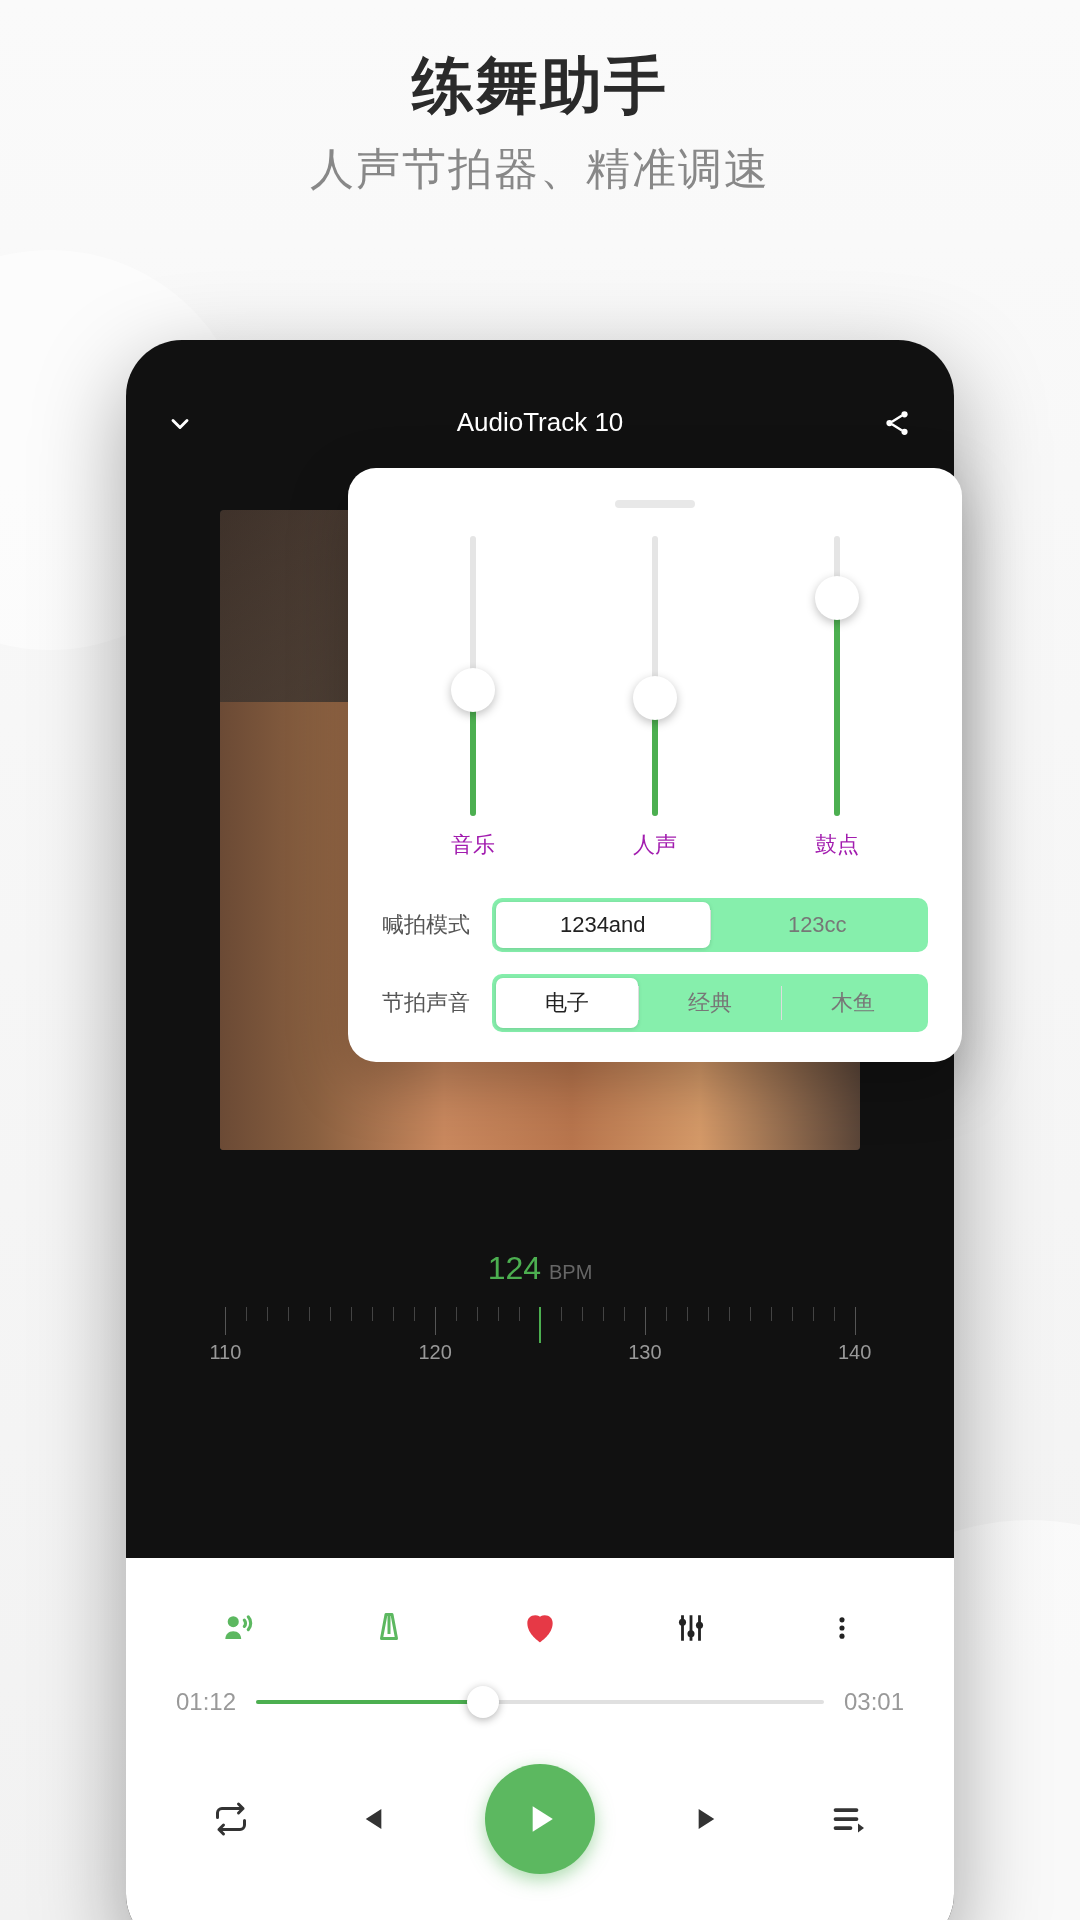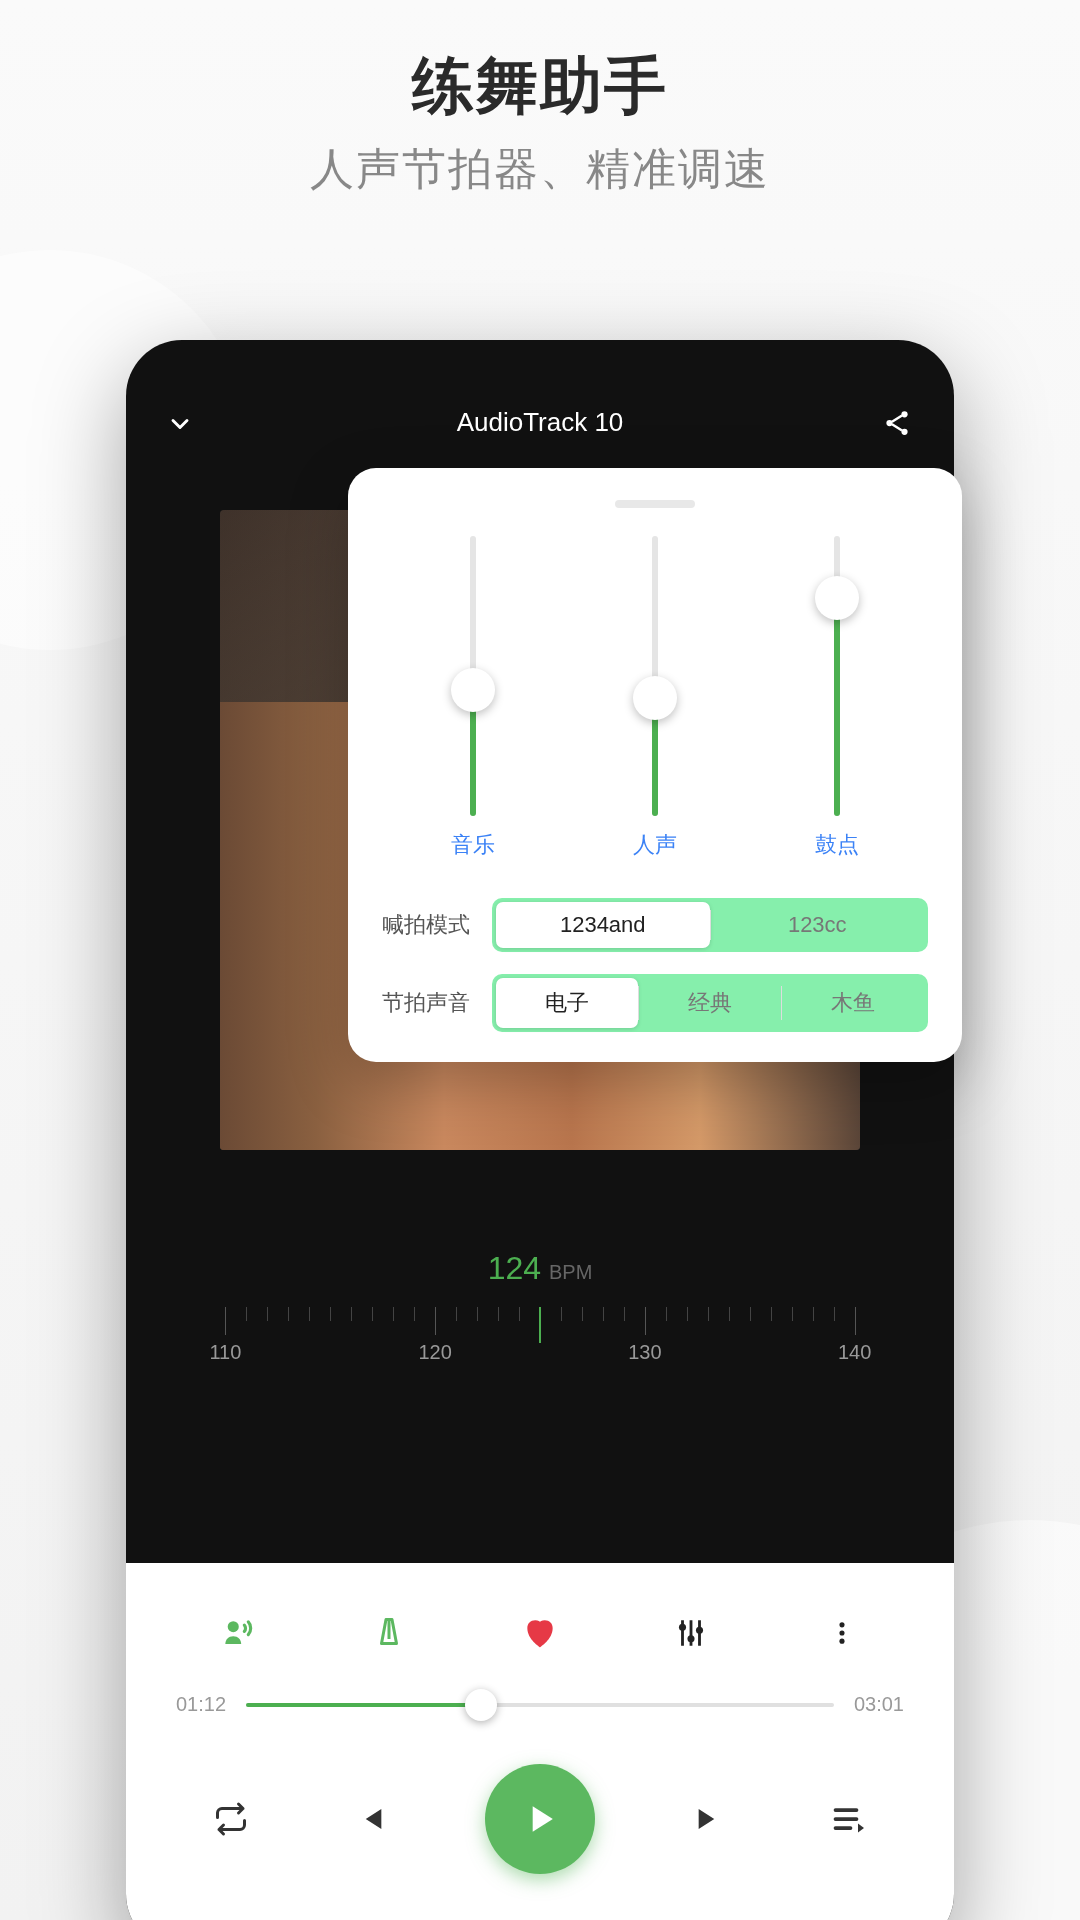--- a/index.html
+++ b/index.html
@@ -23,36 +23,36 @@
 .bpm-unit{color:#666;font-size:20px;margin-left:8px}
 .ruler{margin-top:20px;height:70px;position:relative;color:#888}
 .ruler .major{position:absolute;top:0;width:1px;height:28px;background:#555}
 .ruler .minor{position:absolute;top:0;width:1px;height:14px;background:#444}
 .ruler .lbl{position:absolute;top:34px;font-size:20px;color:#999;transform:translateX(-50%)}
 .ruler .ptr{position:absolute;left:50%;top:0;width:2px;height:36px;background:#4caf50;transform:translateX(-50%)}
 .bottom{position:absolute;bottom:0;left:0;right:0;background:#fff;border-radius:0;padding:30px 36px 60px}
 .icon-row{display:flex;justify-content:space-around;align-items:center;padding:18px 0 32px}
 .icon-row .ic{width:44px;height:44px;display:flex;align-items:center;justify-content:center}
 .progress{display:flex;align-items:center;gap:20px;padding:6px 14px 32px}
-.progress .t{font-size:20px;color:#999}
+.progress .t{font-size:24px;color:#999}
 .progress .bar{flex:1;height:4px;background:#e0e0e0;border-radius:2px;position:relative}
 .progress .fill{position:absolute;left:0;top:0;height:100%;width:40%;background:#4caf50;border-radius:2px}
 .progress .thumb{position:absolute;left:40%;top:50%;width:32px;height:32px;background:#fff;border-radius:50%;transform:translate(-50%,-50%);box-shadow:0 2px 8px rgba(0,0,0,.3)}
 .transport{display:flex;justify-content:space-around;align-items:center;padding:16px 0}
 .transport .tbtn{width:48px;height:48px;display:flex;align-items:center;justify-content:center;color:#333}
 .play-btn{width:110px;height:110px;background:#5cb860;border-radius:50%;display:flex;align-items:center;justify-content:center;box-shadow:0 6px 18px rgba(92,184,96,.5)}
 
 .panel{position:absolute;left:348px;top:468px;width:614px;background:#fff;border-radius:28px;box-shadow:0 20px 60px rgba(0,0,0,.25);padding:32px 34px 30px}
 .notch{width:80px;height:8px;background:#e8e8e8;border-radius:4px;margin:0 auto 20px}
 .sliders{display:flex;justify-content:space-around;padding:8px 0 16px}
 .sldr{display:flex;flex-direction:column;align-items:center;gap:14px}
 .sldr .track{width:6px;height:280px;background:#e5e5e5;border-radius:3px;position:relative}
 .sldr .track .fill{position:absolute;bottom:0;left:0;right:0;background:#4caf50;border-radius:3px}
 .sldr .track .knob{position:absolute;left:50%;width:44px;height:44px;background:#fff;border-radius:50%;transform:translate(-50%,-50%);box-shadow:0 3px 10px rgba(0,0,0,.25)}
-.sldr .lbl{font-size:22px;color:#3b82f6}
+.sldr .lbl{font-size:22px;color:#a21caf}
 .opt-row{display:flex;align-items:center;gap:10px;margin-top:22px}
 .opt-row .lbl{font-size:22px;color:#555;width:100px}
 .seg{flex:1;display:flex;background:#86efac;border-radius:10px;padding:4px;gap:0}
 .seg .item{flex:1;text-align:center;padding:10px 0;font-size:22px;color:#777;border-radius:7px}
 .seg .item.active{background:#fff;color:#222;box-shadow:0 1px 4px rgba(0,0,0,.15)}
 .seg .div{width:1px;background:#ddd;margin:8px 0}
 svg{display:block}
 </style>
 </head>
 <body>

